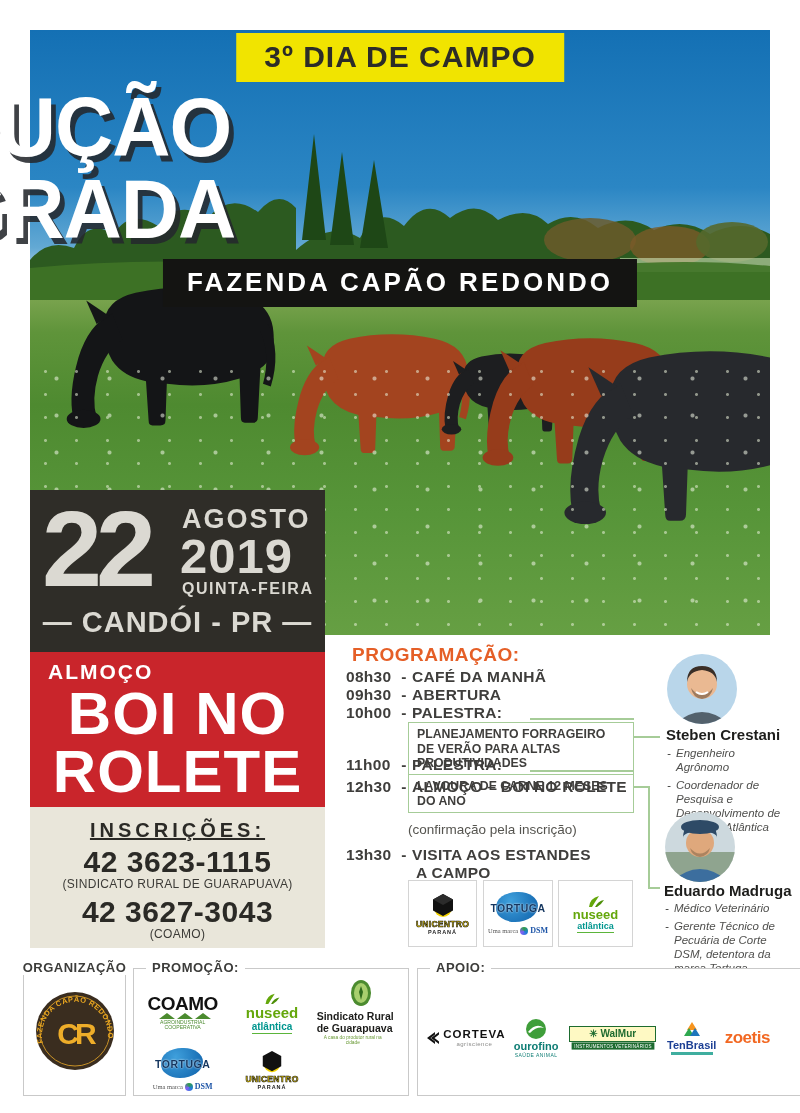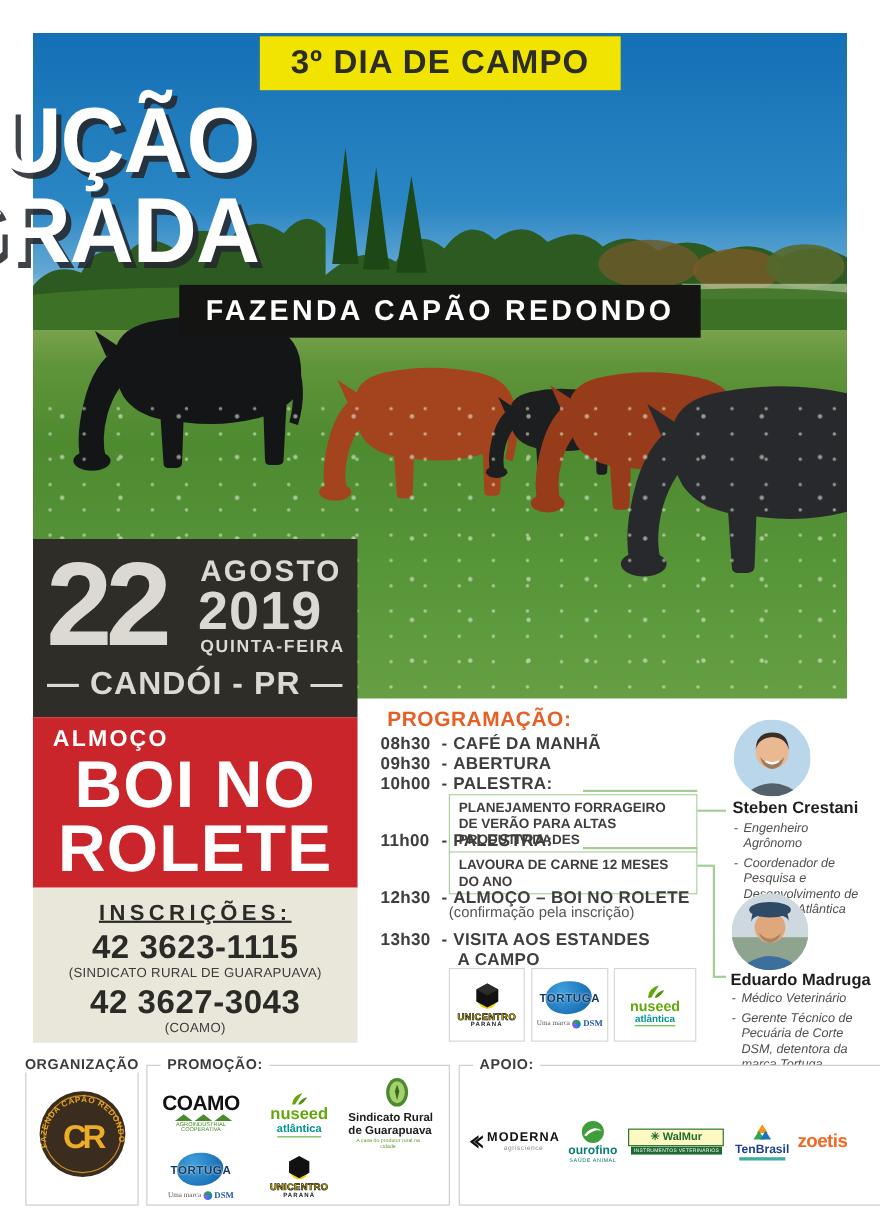--- a/index.html
+++ b/index.html
@@ -188,21 +188,21 @@
   <div class="abs talk-box" style="top:722px">PLANEJAMENTO FORRAGEIRO DE VERÃO PARA ALTAS PRODUTIVIDADES</div>
 
   <div class="abs sched-row" style="top:756px">
     <span class="t">11h00</span>
     <span class="s">-</span>
     <span>PALESTRA:</span>
   </div>
   <div class="abs gline" style="left:530px;top:770px;width:104px;height:1.5px"></div>
   <div class="abs talk-box" style="top:774px">LAVOURA DE CARNE 12 MESES DO ANO</div>
 
-  <div class="abs sched-row" style="top:808px">
+  <div class="abs sched-row" style="top:778px">
     <span class="t">12h30</span>
     <span class="s">-</span>
     <span>ALMOÇO – BOI NO ROLETE</span>
   </div>
   <div id="sched-note" class="abs">(confirmação pela inscrição)</div>
 
   <div class="abs sched-row" style="top:846px">
     <span class="t">13h30</span>
     <span class="s">-</span>
     <span>VISITA AOS ESTANDES</span>
@@ -356,21 +356,21 @@
   </div>
 
   <div class="abs lsec" style="left:417px;width:428px">
     <span class="lsec-label" style="left:12px">APOIO:</span>
     <div style="position:absolute;left:4px;top:14px;width:352px;height:110px;display:flex;align-items:center;justify-content:space-around;">
       <div class="logo-cell" style="flex-direction:row;gap:3px">
         <svg width="14" height="14" viewBox="0 0 14 14">
           <path d="M13,1 L5,7 L13,13 L13,10.5 L8.5,7 L13,3.5 Z M9,1 L1,7 L9,13 L9,10.5 L4.5,7 L9,3.5 Z" fill="#111"></path>
         </svg>
         <div>
-          <div class="cort-name">MODERNA</div>
+          <div class="cort-name">CORTEVA</div>
           <div class="cort-sub">agriscience</div>
         </div>
       </div>
       <div class="logo-cell">
         <svg width="22" height="22" viewBox="0 0 22 22">
           <circle cx="11" cy="11" r="10" fill="#3f9e3a"></circle>
           <path d="M3,14 Q11,4 19,10 Q12,8 5,15 Z" fill="#fff"></path>
         </svg>
         <div class="ouro-name">ourofino</div>
         <div class="ouro-sub">SAÚDE ANIMAL</div>

